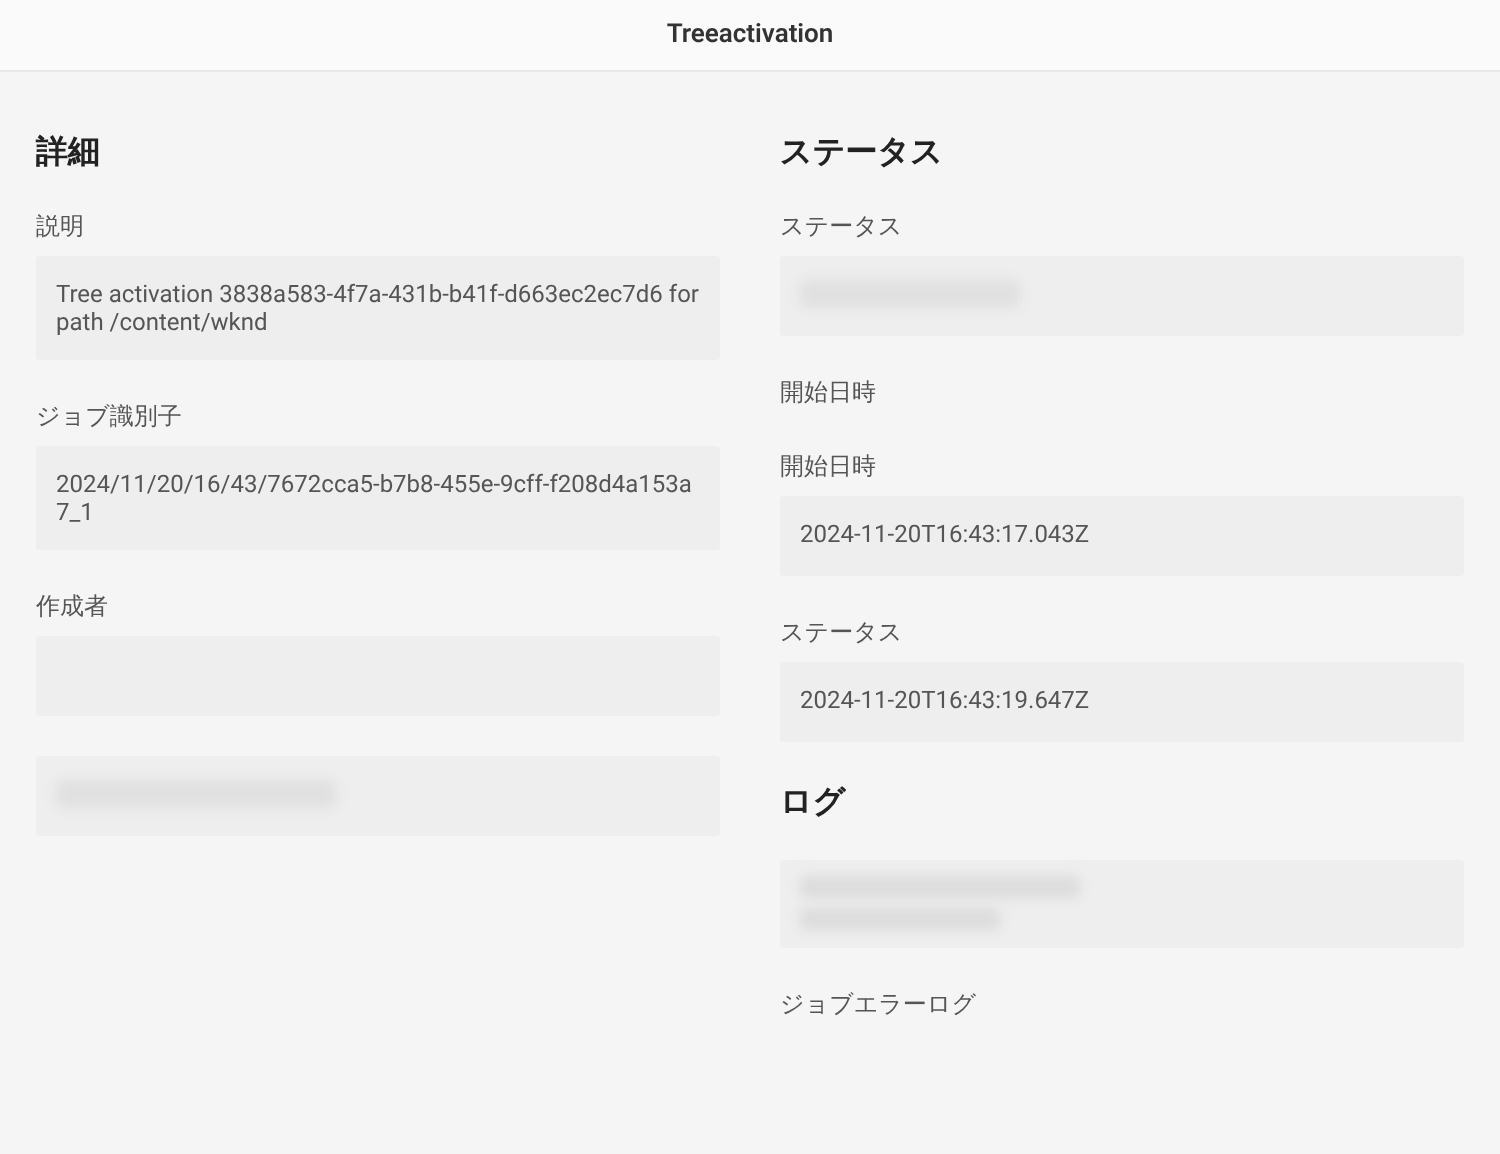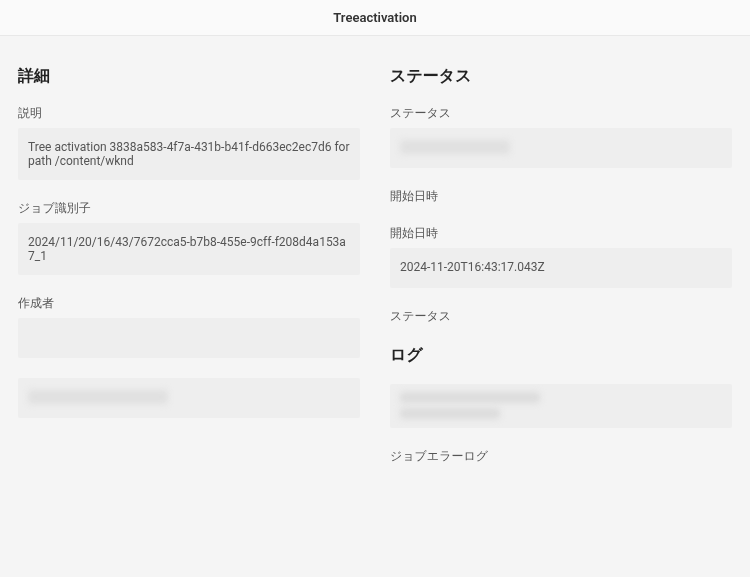--- a/index.html
+++ b/index.html
@@ -158,20 +158,21 @@
       <div class="field-label">開始日時</div>
     </div>
 
     <div class="field">
       <div class="field-label">開始日時</div>
       <div class="field-value">2024-11-20T16:43:17.043Z</div>
     </div>
 
     <div class="field">
       <div class="field-label">ステータス</div>
+      <div class="field-value">2024-11-20T16:43:19.647Z</div>
     </div>
 
     <h2 class="section-title">ログ</h2>
 
     <div class="field">
       <div class="log-box redacted-lines"></div>
     </div>
 
     <div class="field">
       <div class="field-label">ジョブエラーログ</div>

